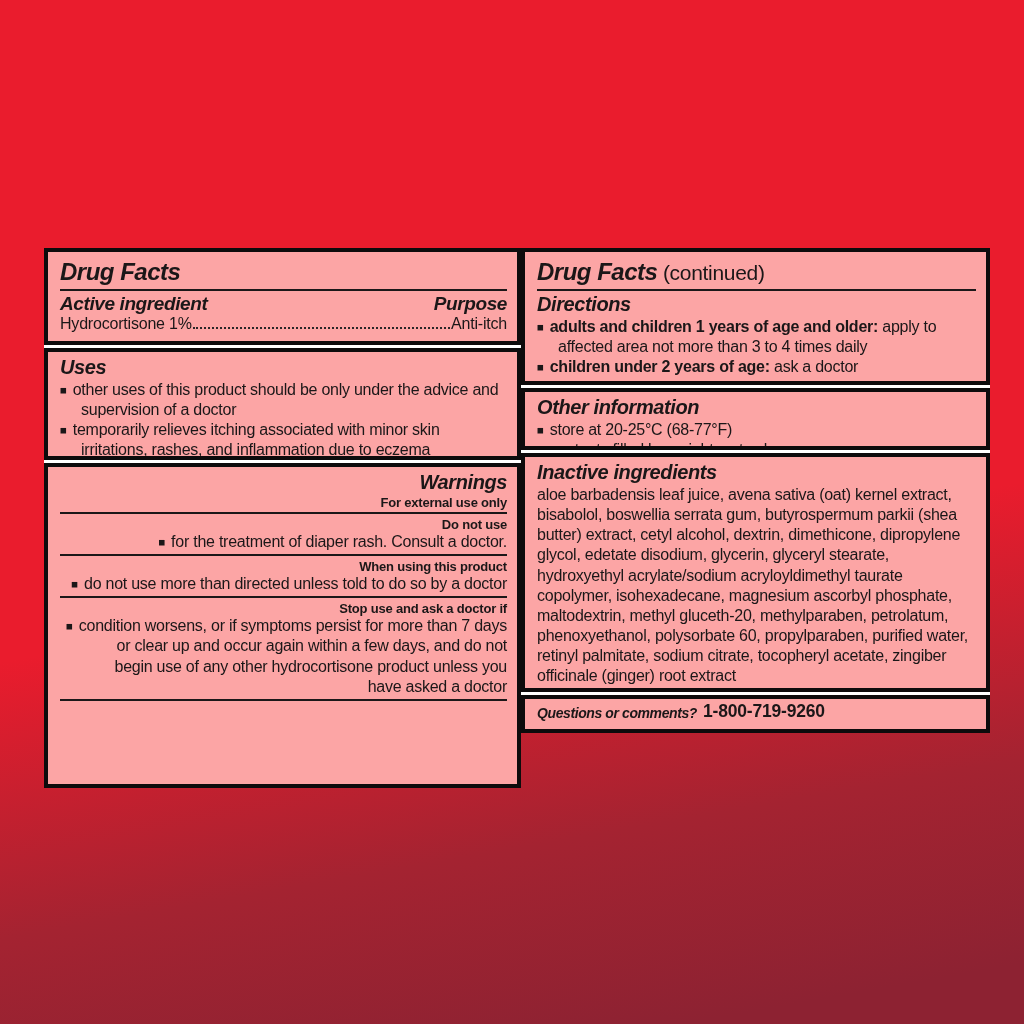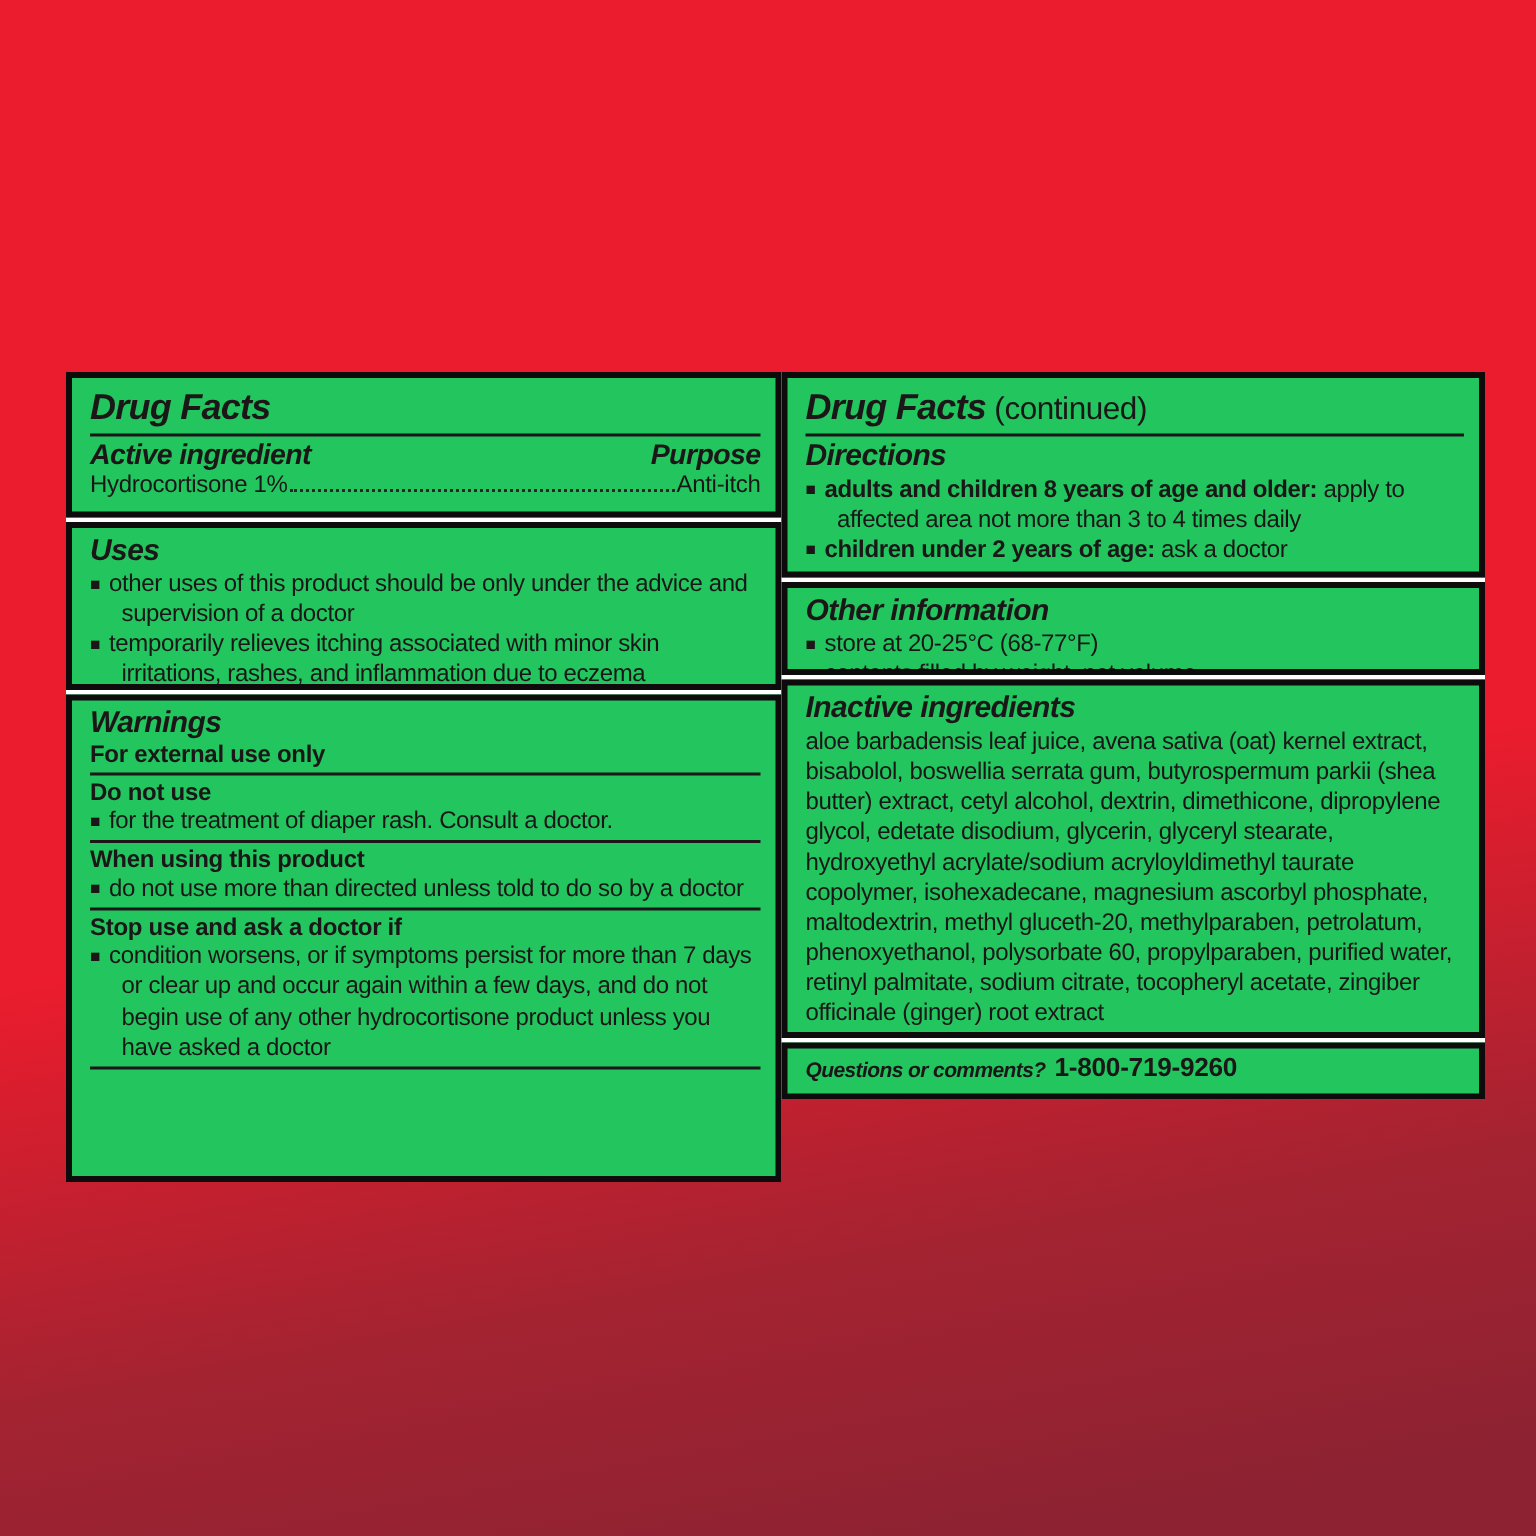--- a/index.html
+++ b/index.html
@@ -11,27 +11,27 @@
     color: #1b1718;
   }
   .col {
     position: absolute;
     top: 248px;
     background: #ffffff;
   }
   .col-left  { left: 44px;  width: 477px; }
   .col-right { left: 521px; width: 469px; }
   .box {
-    background: #22c55e;
+    background: #fca5a5;
     border: 4px solid #0d0b0c;
     padding: 4px 10px 22px 12px;
     margin-bottom: 3px;
     overflow: hidden;
   }
-  .box:last-child { margin-bottom: 0; }
+  .box:last-child { margin-bottom: 0; text-align: right; }
   
   .h-df    { height: 97px; }
   .h-uses  { height: 112px; }
   .h-warn  { height: 325px; }
   .h-dir   { height: 137px; }
   .h-other { height: 62px; }
   .h-inact { height: 239px; }
   .h-quest { height: 38px; padding-top: 3px; }
 
   .title {
@@ -39,21 +39,21 @@
     letter-spacing: -0.5px; padding-top: 2px;
   }
   .title .plain { font-weight: normal; font-style: normal; font-size: 21px; letter-spacing: -0.3px; text-align: right; }
   .rule  { border-bottom: 2px solid #1b1718; margin: 3px 0 2px 0; }
   .thin-rule { border-bottom: 2px solid #1b1718; margin: 2px 0 3px 0; }
 
   .sect-head {
     font-size: 20px; font-weight: bold; font-style: italic;
     letter-spacing: -0.4px; margin-bottom: 1px;
   }
-  .sub-head { font-size: 16px; font-weight: bold; letter-spacing: -0.2px; }
+  .sub-head { font-size: 13px; font-weight: bold; letter-spacing: -0.2px; }
 
   .ai-row { display: flex; align-items: baseline; }
   .ai-row .head-left  { font-size: 19px; font-weight: bold; font-style: italic; letter-spacing: -0.4px; }
   .ai-row .head-right { margin-left: auto; font-size: 19px; font-weight: bold; font-style: italic; letter-spacing: -0.4px; }
   .dose-row { display: flex; align-items: baseline; font-size: 16px; letter-spacing: -0.2px; }
   .leader { flex: 1; border-bottom: 2px dotted #2a2627; margin: 0 1px 3px 1px; min-width: 30px; }
 
   .body-text, .bullet-list { font-size: 16px; line-height: 1.26; letter-spacing: -0.25px; }
   .bullet-list { list-style: none; }
   .bullet-list li { padding-left: 21px; text-indent: -21px; }
@@ -121,21 +121,21 @@
 
 <div class="col col-right">
 
   <div class="box h-dir">
     <div class="title">
       <span>Drug Facts</span><span class="plain"> (continued)</span>
     </div>
     <div class="rule"></div>
     <div class="sect-head">Directions</div>
     <ul class="bullet-list">
-      <li><span class="sq">■</span><span class="b">adults and children 8 years of age and older:</span><span> apply to affected area not more than 3 to 4 times daily</span></li>
+      <li><span class="sq">■</span><span class="b">adults and children 1 years of age and older:</span><span> apply to affected area not more than 3 to 4 times daily</span></li>
       <li><span class="sq">■</span><span class="b">children under 2 years of age:</span><span> ask a doctor</span></li>
     </ul>
   </div>
 
   <div class="box h-other">
     <div class="sect-head">Other information</div>
     <ul class="bullet-list">
       <li><span class="sq">■</span><span>store at 20-25°C (68-77°F)</span></li>
       <li><span class="sq">■</span><span>contents filled by weight, not volume</span></li>
     </ul>

